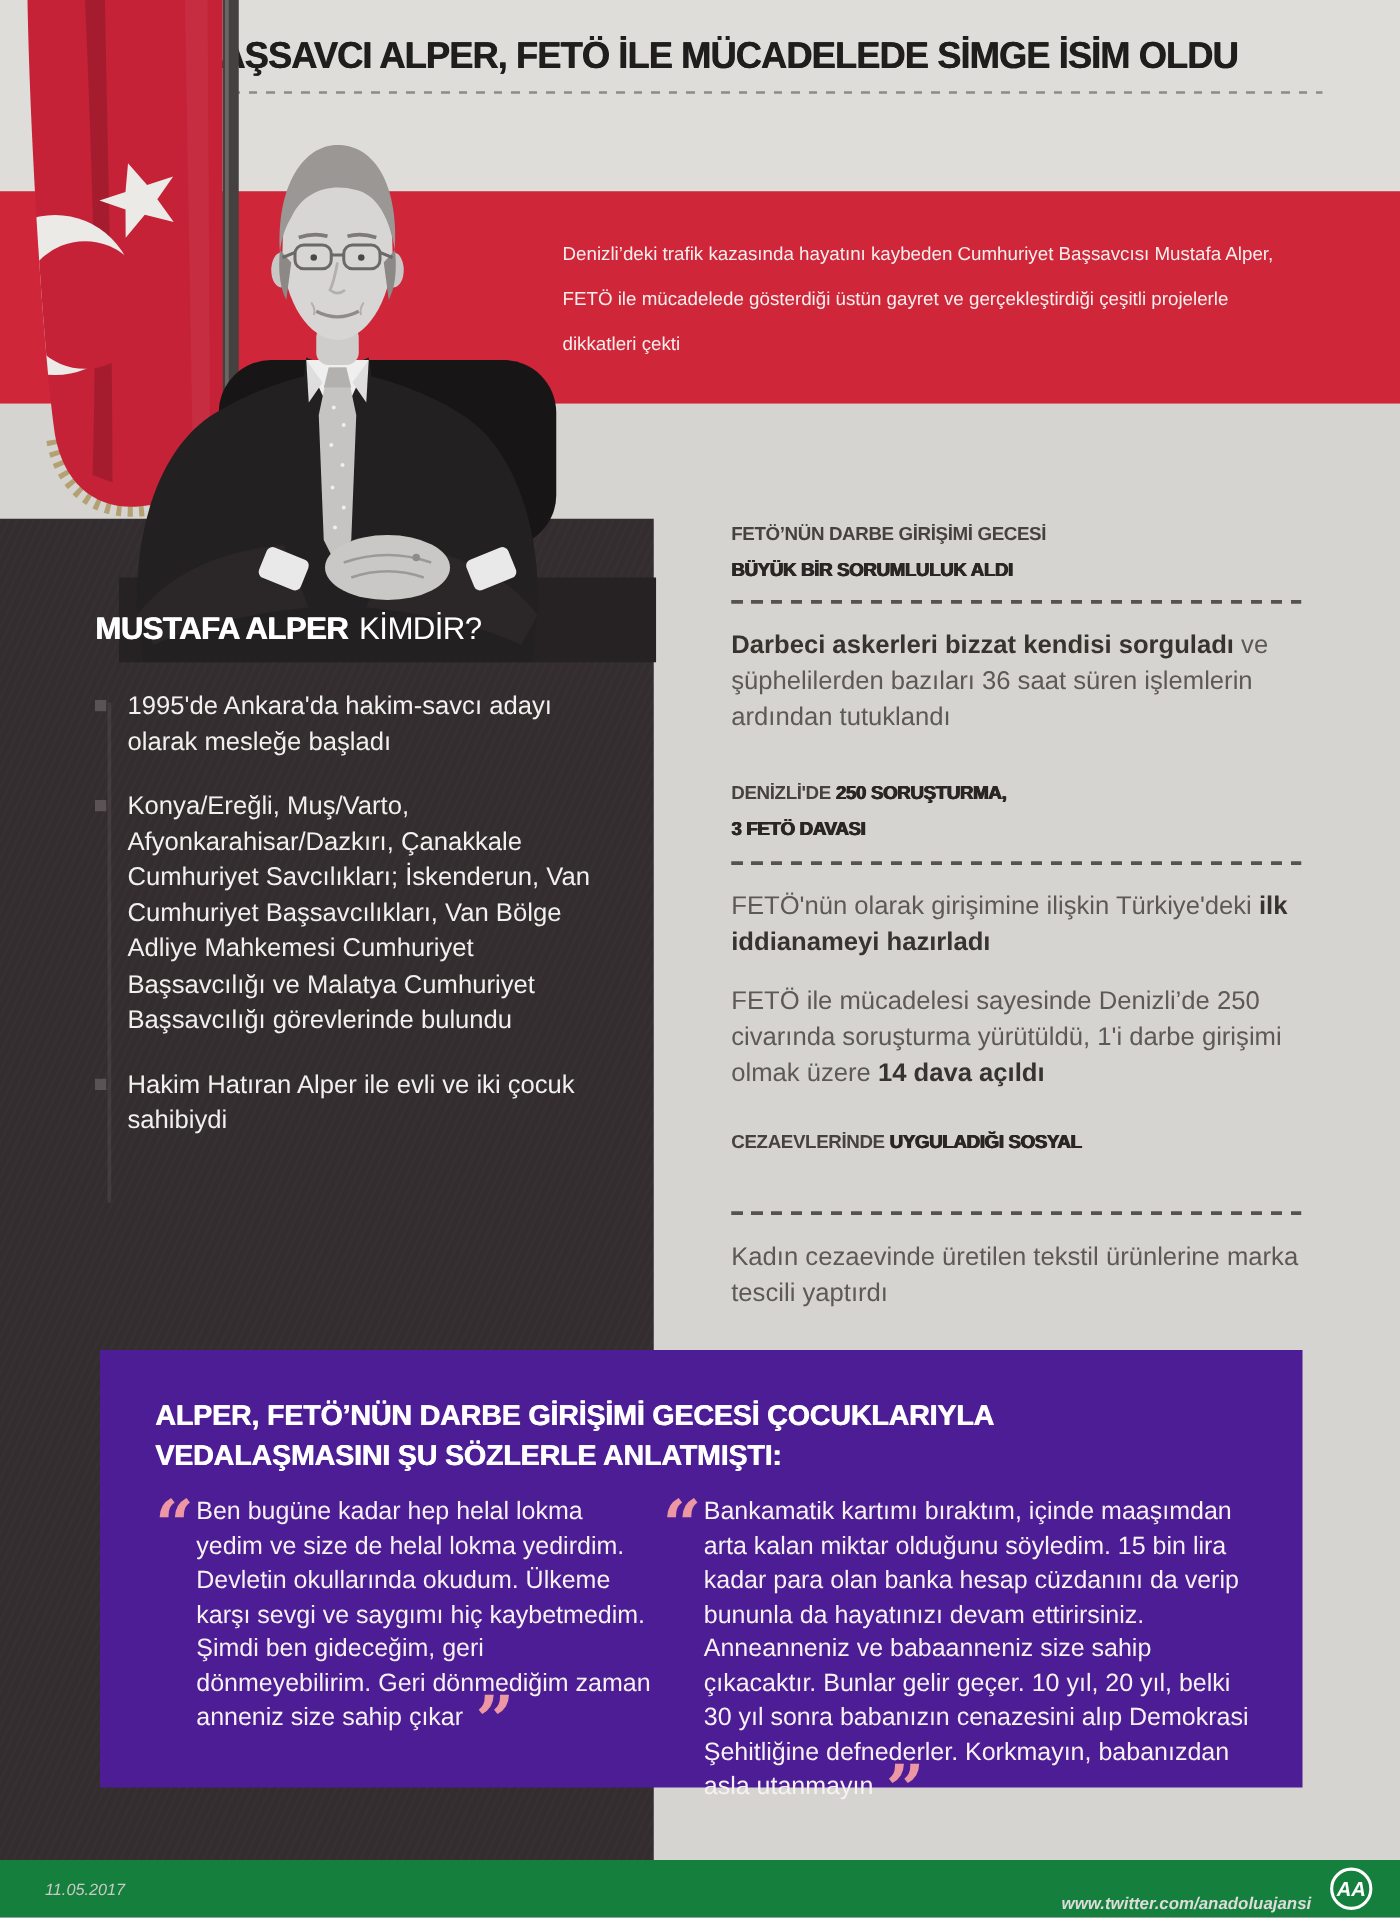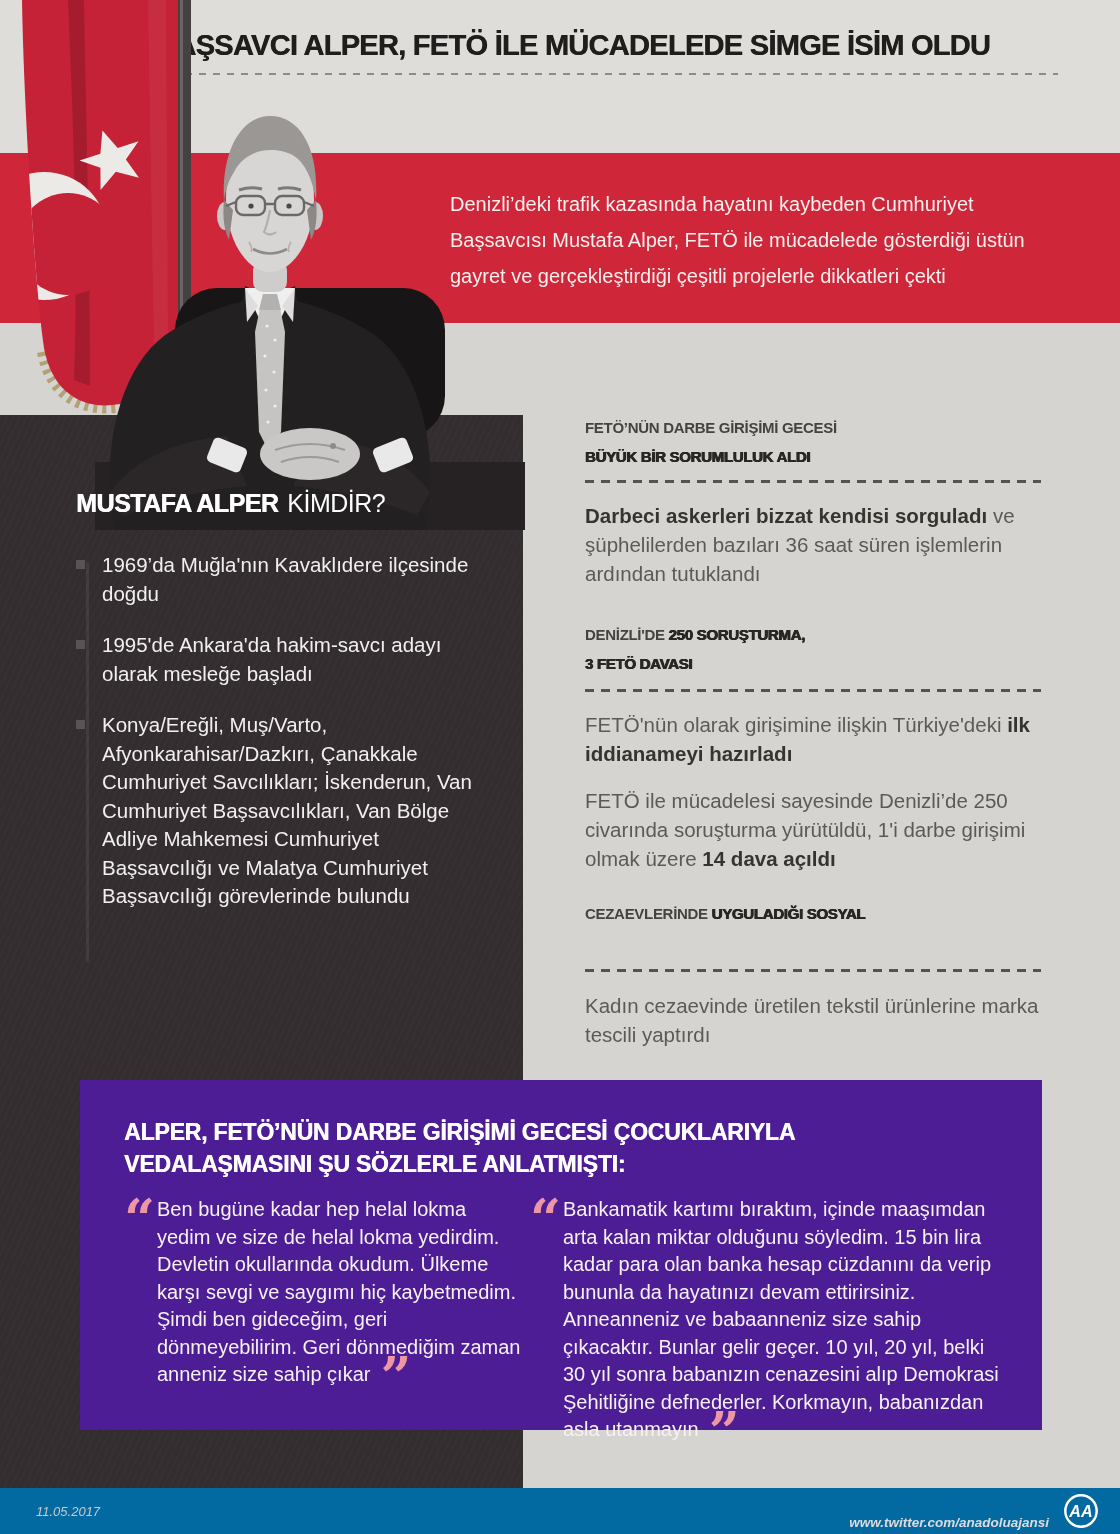--- a/index.html
+++ b/index.html
@@ -15,21 +15,21 @@
   .bg-right{position:absolute;left:523px;top:323px;width:597px;height:1165px;background:#d6d4d0;}
   .col-dark{position:absolute;left:0;top:415px;width:523px;height:1073px;background:#332d2f;}
   .col-dark::after{content:"";position:absolute;inset:0;background-image:repeating-linear-gradient(115deg,rgba(255,255,255,0.015) 0 2px,transparent 2px 6px);}
   
   .main-title{position:absolute;left:155px;top:28px;font-size:30px;font-weight:700;letter-spacing:-0.8px;
     color:#1f1e1c;white-space:nowrap;transform:scaleX(0.97);transform-origin:left;
     text-shadow:0.5px 0 0 #1f1e1c;}
   .title-dash{position:absolute;left:143px;top:73px;width:915px;height:2px;
     background:repeating-linear-gradient(90deg,#8d8b87 0 7px,transparent 7px 14px);}
   
-  .intro{position:absolute;left:450px;top:186px;width:590px;font-size:20px;line-height:36px;color:#f5efee;z-index:5;}
+  .intro{position:absolute;left:450px;top:186px;width:590px;font-size:15px;line-height:36px;color:#f5efee;z-index:5;}
   
   .flag{position:absolute;left:8px;top:0;z-index:3;}
   .portrait{position:absolute;left:95px;top:100px;z-index:3;}
   
   .bio-title{position:absolute;left:76px;top:489px;z-index:4;font-size:25px;letter-spacing:-0.5px;color:#ffffff;white-space:nowrap;}
   .bio-title .bb{font-weight:700;text-shadow:0.6px 0 0 #fff;}
   .bio-title .rr{font-weight:400;margin-left:9px;}
   .timeline{position:absolute;left:86px;top:562px;width:3px;height:400px;background:rgba(255,255,255,0.07);z-index:4;}
   .bio-list{position:absolute;left:76px;top:551px;width:412px;z-index:4;list-style:none;margin:0;padding:0;}
   .bio-list li{display:flex;gap:17px;margin-bottom:23px;}
@@ -50,21 +50,21 @@
   .quote-box{position:absolute;left:80px;top:1080px;width:962px;height:350px;background:#4c1d95;z-index:6;}
   .qh{position:absolute;left:44px;top:36px;font-size:23px;line-height:32px;font-weight:700;color:#ffffff;letter-spacing:-0.2px;}
   .qh div{text-shadow:0.5px 0 0 #fff;}
   .quote{position:absolute;top:116px;}
   .q1{left:44px;width:398px;}
   .q2{left:450px;width:478px;}
   .quote-text{padding-left:33px;font-size:20px;line-height:27.5px;color:#f7f1f2;}
   .openq{position:absolute;left:0;top:-4px;font-family:"DejaVu Serif",serif;font-weight:700;font-size:54px;line-height:1;color:#ec97a3;}
   .closeq{display:inline-block;font-family:"DejaVu Serif",serif;font-weight:700;font-size:54px;line-height:0;color:#ec97a3;vertical-align:-15px;margin-left:10px;}
   
-  .footer{position:absolute;left:0;top:1488px;width:1120px;height:46px;background:#0369a1;z-index:7;
+  .footer{position:absolute;left:0;top:1488px;width:1120px;height:46px;background:#15803d;z-index:7;
     display:flex;align-items:center;justify-content:space-between;padding:0 20px 0 36px;box-sizing:border-box;}
   .f-date{font-size:13px;font-style:italic;color:#cbc9c7;}
   .f-right{display:flex;align-items:flex-end;gap:13px;}
   .f-link{font-size:13.5px;font-style:italic;font-weight:700;color:#dedcda;}
 </style>
 </head>
 <body>
 
 <div id="canvas">
 
@@ -159,29 +159,29 @@
     <path d="M154,142 Q158,148 156,152 M196,142 Q192,148 194,152" stroke="#b2afad" stroke-width="1.6" fill="none"></path>
   </svg>
 
   <div class="bio-title">
     <span class="bb">MUSTAFA ALPER</span><span class="rr">KİMDİR?</span>
   </div>
   <div class="timeline"></div>
   <ul class="bio-list">
     <li>
         <span class="bullet"></span>
-        <span class="bio-text">1969’da Muğla'nın Kavaklıdere ilçesinde doğdu</span>
-      </li>
-    <li>
-        <span class="bullet"></span>
         <span class="bio-text">1995'de Ankara'da hakim-savcı adayı olarak mesleğe başladı</span>
       </li>
     <li>
         <span class="bullet"></span>
         <span class="bio-text">Konya/Ereğli, Muş/Varto, Afyonkarahisar/Dazkırı, Çanakkale Cumhuriyet Savcılıkları; İskenderun, Van Cumhuriyet Başsavcılıkları, Van Bölge Adliye Mahkemesi Cumhuriyet Başsavcılığı ve Malatya Cumhuriyet Başsavcılığı görevlerinde bulundu</span>
+      </li>
+    <li>
+        <span class="bullet"></span>
+        <span class="bio-text">Hakim Hatıran Alper ile evli ve iki çocuk sahibiydi</span>
       </li>
   </ul>
 
   <div class="sec-h s1h">
     <div><span>FETÖ’NÜN DARBE GİRİŞİMİ GECESİ</span></div>
     <div><span class="b">BÜYÜK BİR SORUMLULUK ALDI</span></div>
   </div>
   <div class="sec-dash s1d"></div>
   <div class="sec-p s1p"><span class="b">Darbeci askerleri bizzat kendisi sorguladı</span><span> ve şüphelilerden bazıları 36 saat süren işlemlerin ardından tutuklandı</span></div>
 

